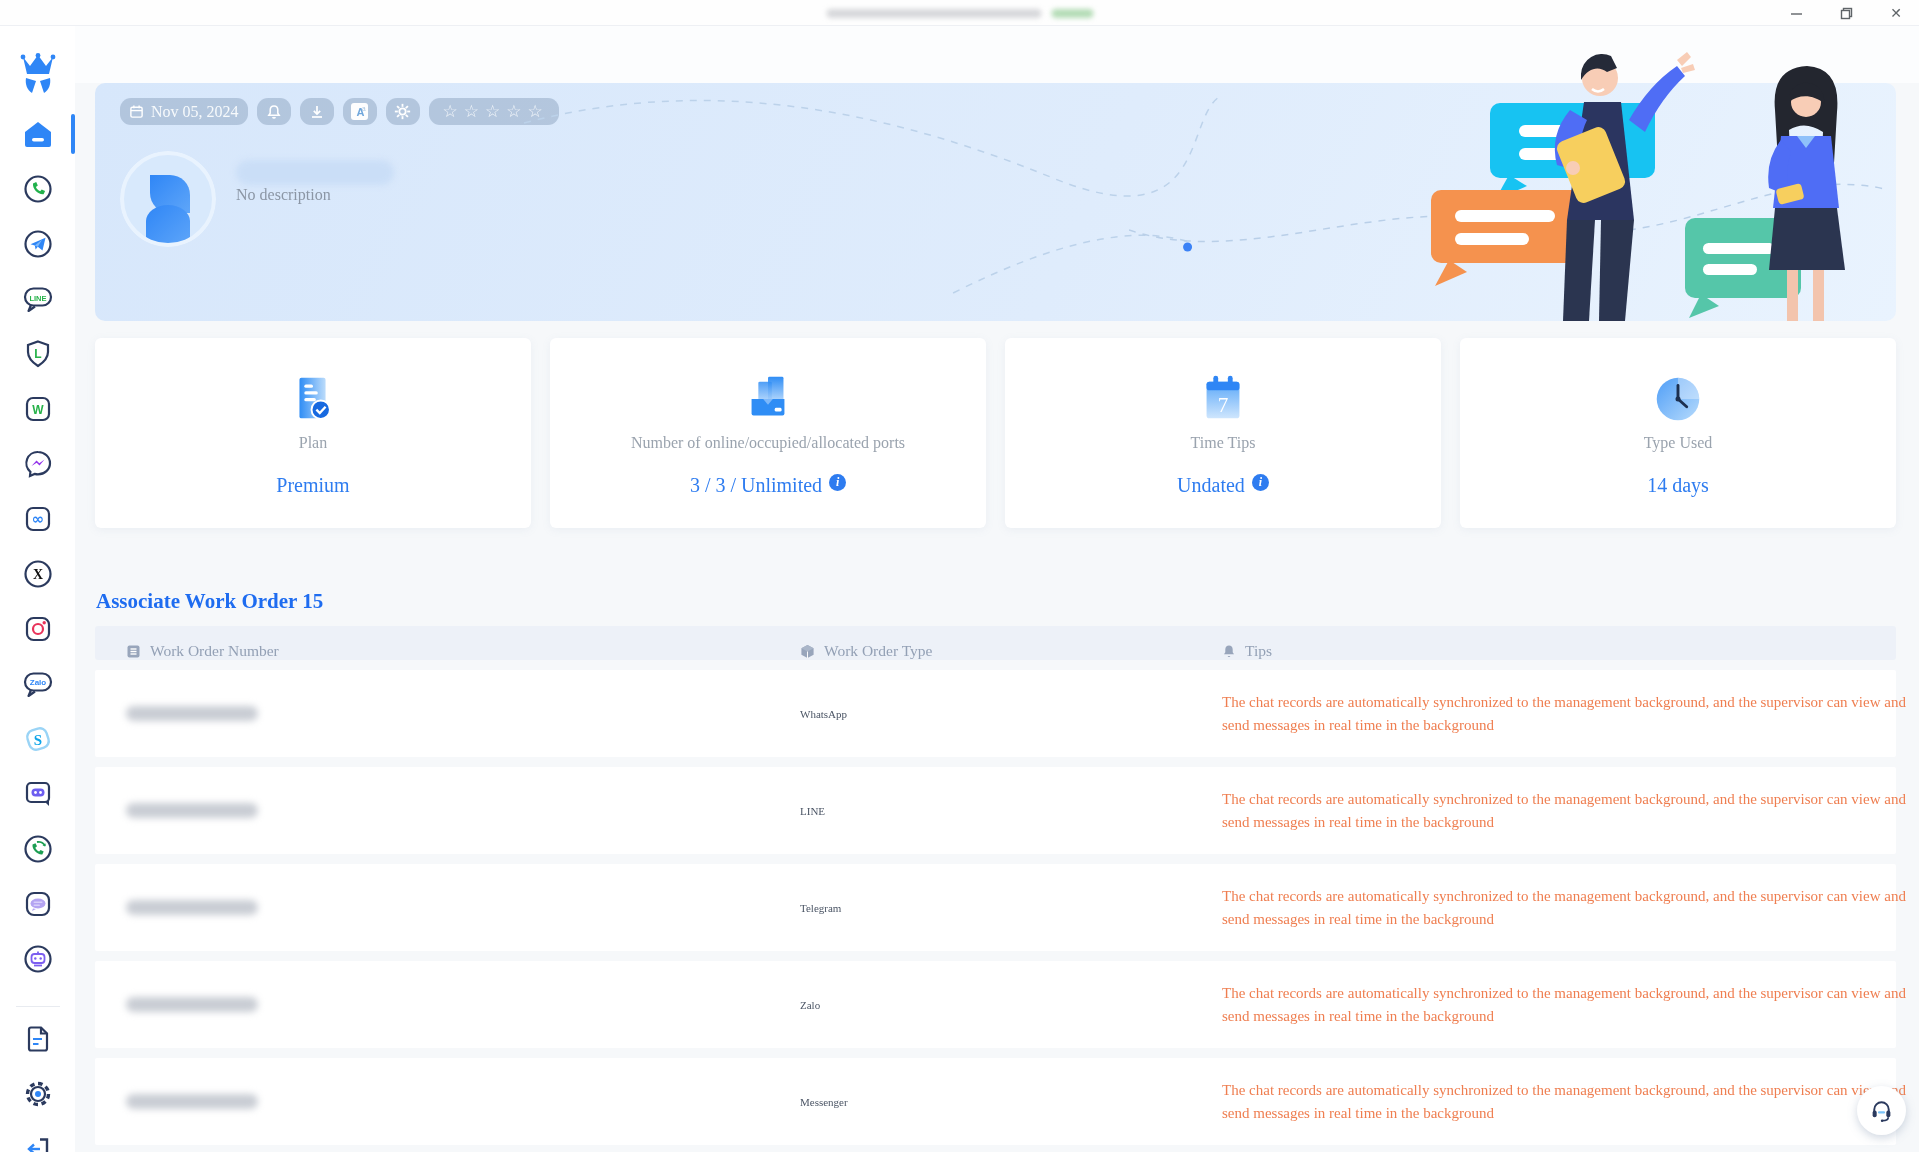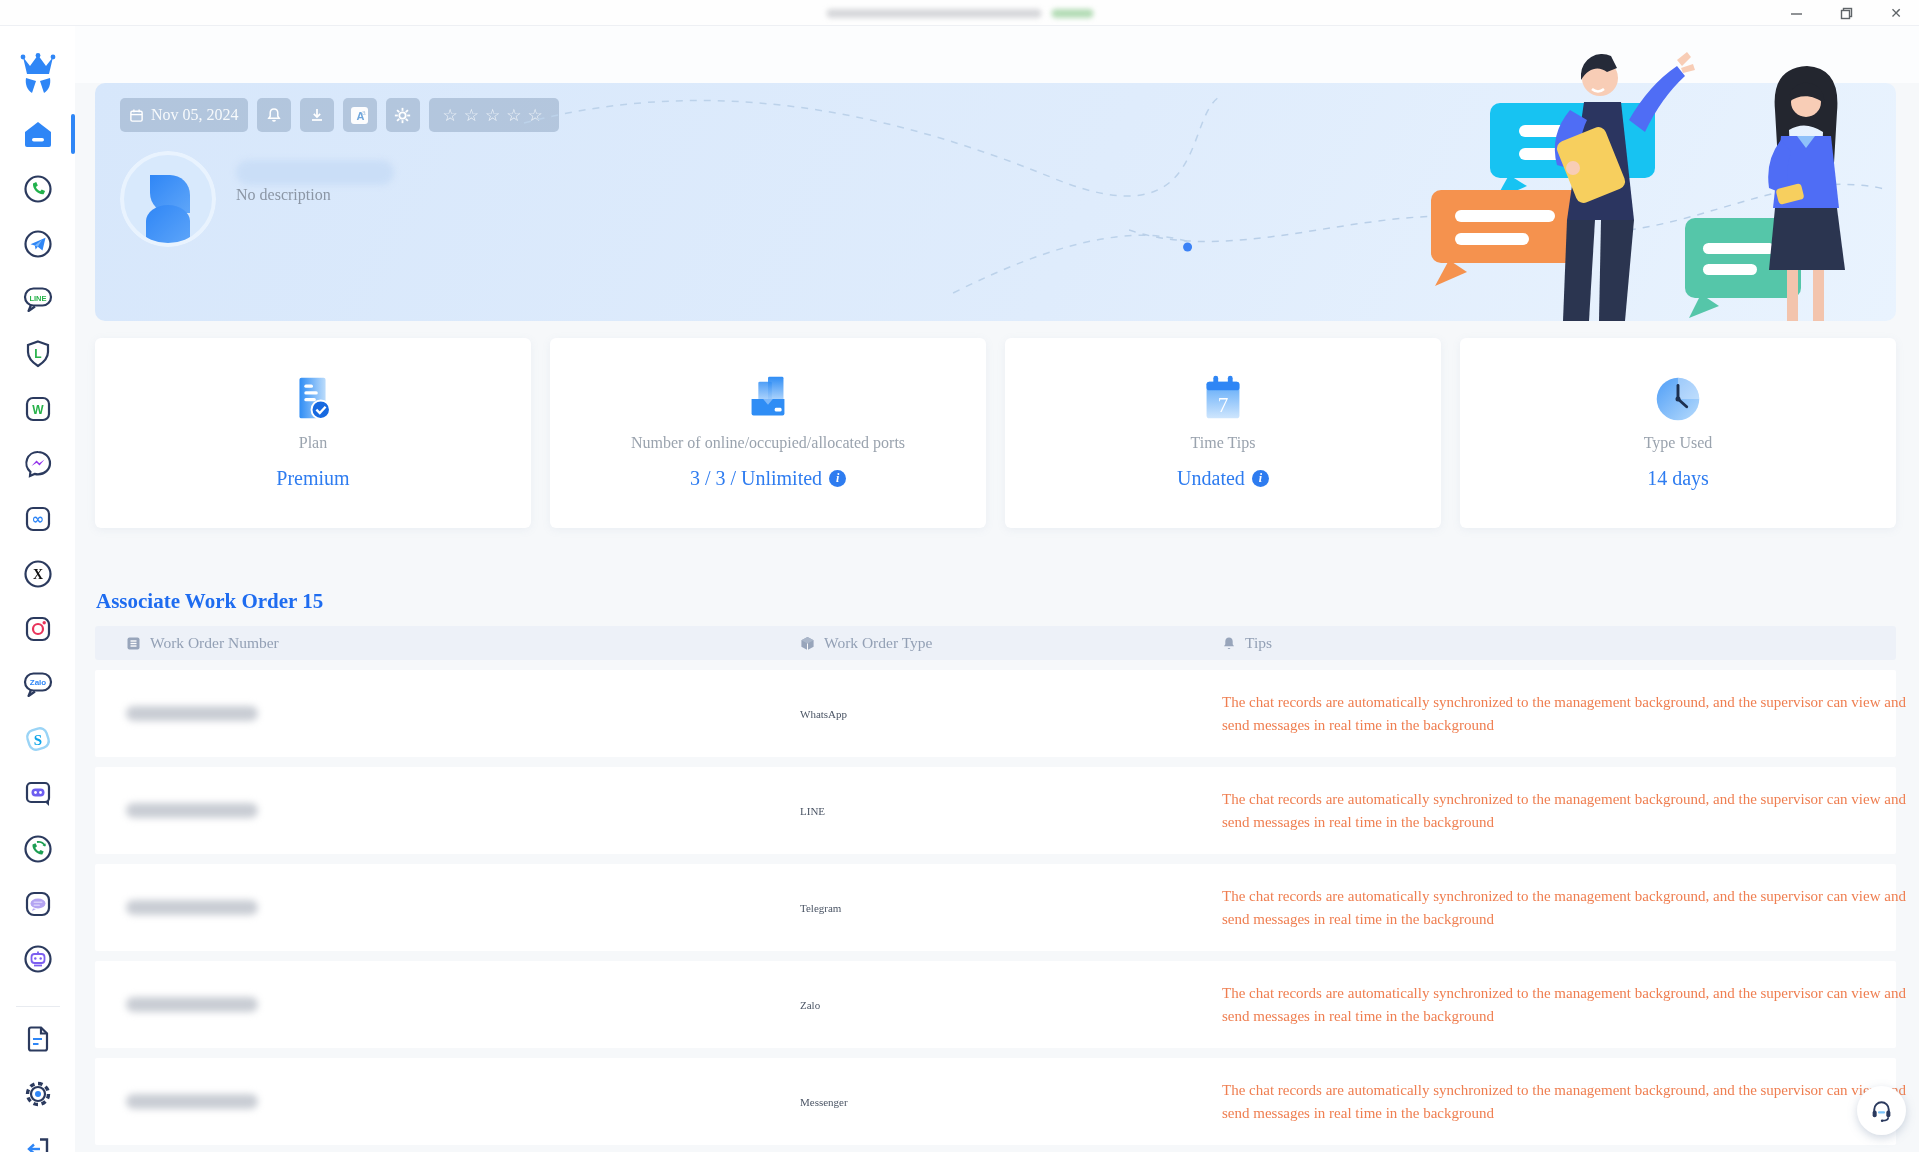--- a/index.html
+++ b/index.html
@@ -28,45 +28,45 @@
 
   
   .main { position:absolute; top:26px; left:75px; right:0; bottom:0; background:#f6f8fa; }
   .top-strip { position:absolute; top:0; left:0; right:0; height:57px; background:#fcfdfe; }
 
   
   .banner { position:absolute; top:57px; left:20px; right:23px; height:238px; border-radius:10px;
     background:linear-gradient(115deg,#d7e7fb 0%,#dfecfc 55%,#e9f3fe 100%); }
   .illustration { position:absolute; top:14px; right:30px; width:760px; height:281px; pointer-events:none; }
   .toolbar { position:absolute; left:25px; top:15px; display:flex; gap:9px; align-items:center; }
-  .chip { height:34px; background:rgba(148,170,197,.55); border-radius:5px; display:flex; align-items:center;
+  .chip { height:27px; background:rgba(148,170,197,.55); border-radius:11px; display:flex; align-items:center;
     justify-content:center; padding:0 9px; color:#f7fafc; cursor:pointer; }
   .chip.date { gap:7px; font-size:16px; }
   .chip.icon-only { width:34px; padding:0; }
   .chip.stars { letter-spacing:6px; font-size:17px; padding:0 10px 0 14px; color:#f2f6fa; }
   .profile { position:absolute; left:25px; top:68px; display:flex; }
   .avatar { width:96px; height:96px; border-radius:50%; }
   .profile-texts { margin-left:20px; padding-top:9px; }
   .name-blob { width:158px; height:25px; border-radius:13px; background:#cadef7; filter:blur(3px); }
   .no-desc { margin-top:1px; font-size:16px; color:#8b96a5; }
 
   
   .stats { position:absolute; top:312px; left:20px; right:23px; height:190px;
     display:grid; grid-template-columns:repeat(4,1fr); gap:19px; }
   .card { background:#fff; border-radius:6px; box-shadow:0 2px 8px rgba(140,160,190,.10);
     display:flex; flex-direction:column; align-items:center; padding-top:33px; }
   .card-label { margin-top:5px; font-size:16px; color:#9aa3ae; text-align:left; padding:0 14px; }
-  .card-value { margin-top:15px; font-size:20px; color:#2e7cf0; display:flex; align-items:center; gap:7px; }
+  .card-value { margin-top:22px; font-size:20px; color:#2e7cf0; display:flex; gap:7px; }
   .info-dot { width:17px; height:17px; border-radius:50%; background:#2e7cf0; color:#fff; font-size:12px;
     font-style:italic; font-weight:bold; display:flex; align-items:center; justify-content:center; cursor:pointer; }
 
   
   .section-heading { position:absolute; top:563px; left:21px; font-size:21px; font-weight:bold; color:#1e6cf0; }
   .table { position:absolute; top:600px; left:20px; right:23px; }
-  .thead { height:34px; background:#edf1f8; border-radius:3px; display:flex; align-items:center;
+  .thead { height:34px; background:#edf1f8; border-radius:3px; display:flex; align-items:flex-end;
     color:#93a0b5; font-size:15.5px; }
   .th { display:flex; align-items:center; gap:9px; }
   .th1 { padding-left:31px; width:705px; flex:none; }
   .th2 { width:422px; flex:none; }
   .th3 { flex:1; }
   .trow { height:87px; margin-top:10px; background:#ffffff; border-radius:2px; display:flex; align-items:center; cursor:pointer; }
   .td1 { padding-left:31px; width:705px; flex:none; }
   .num-blob { width:132px; height:15px; border-radius:8px; background:#c9cdd4; filter:blur(3.5px); }
   .td2 { width:422px; flex:none; font-size:11px; color:#4b5565; }
   .td3 { flex:none; width:695px; font-size:15px; line-height:23px; color:#ef7e50; word-break:break-all; padding-right:5px; }

